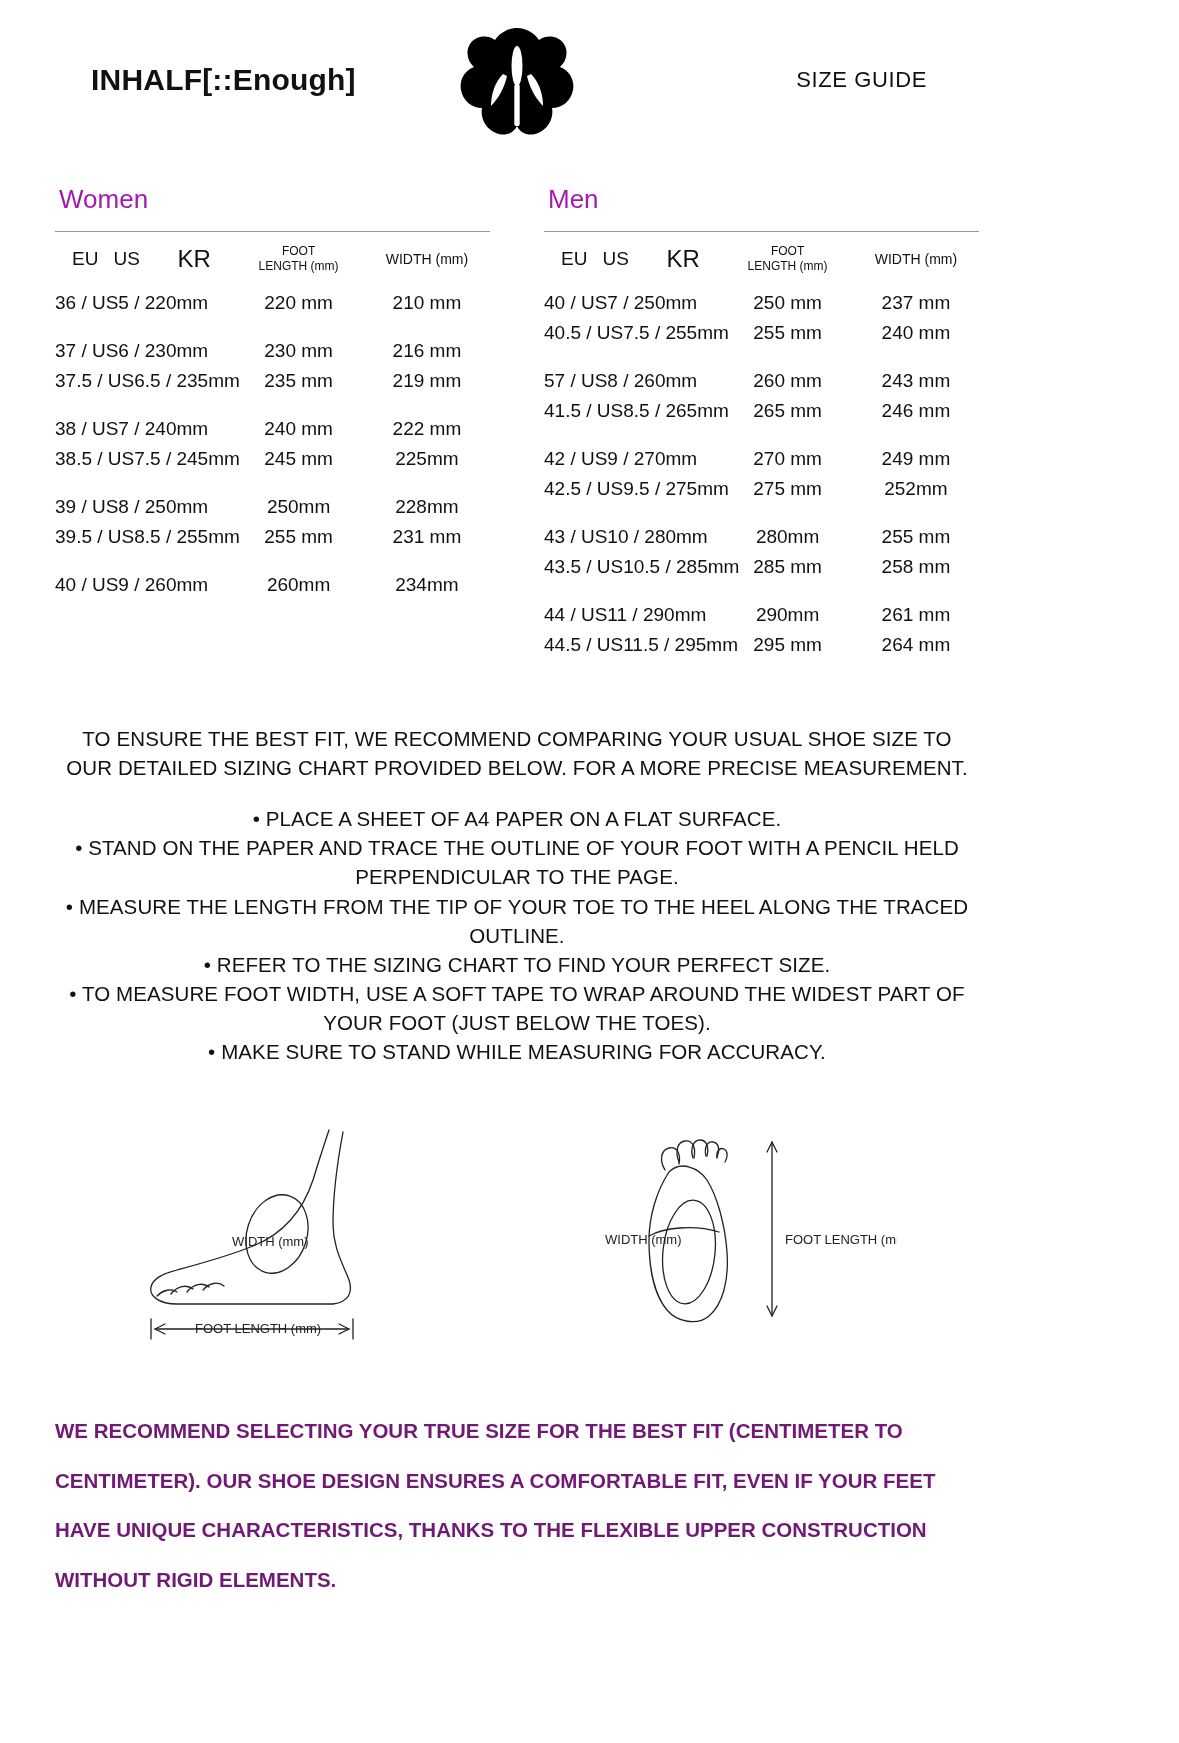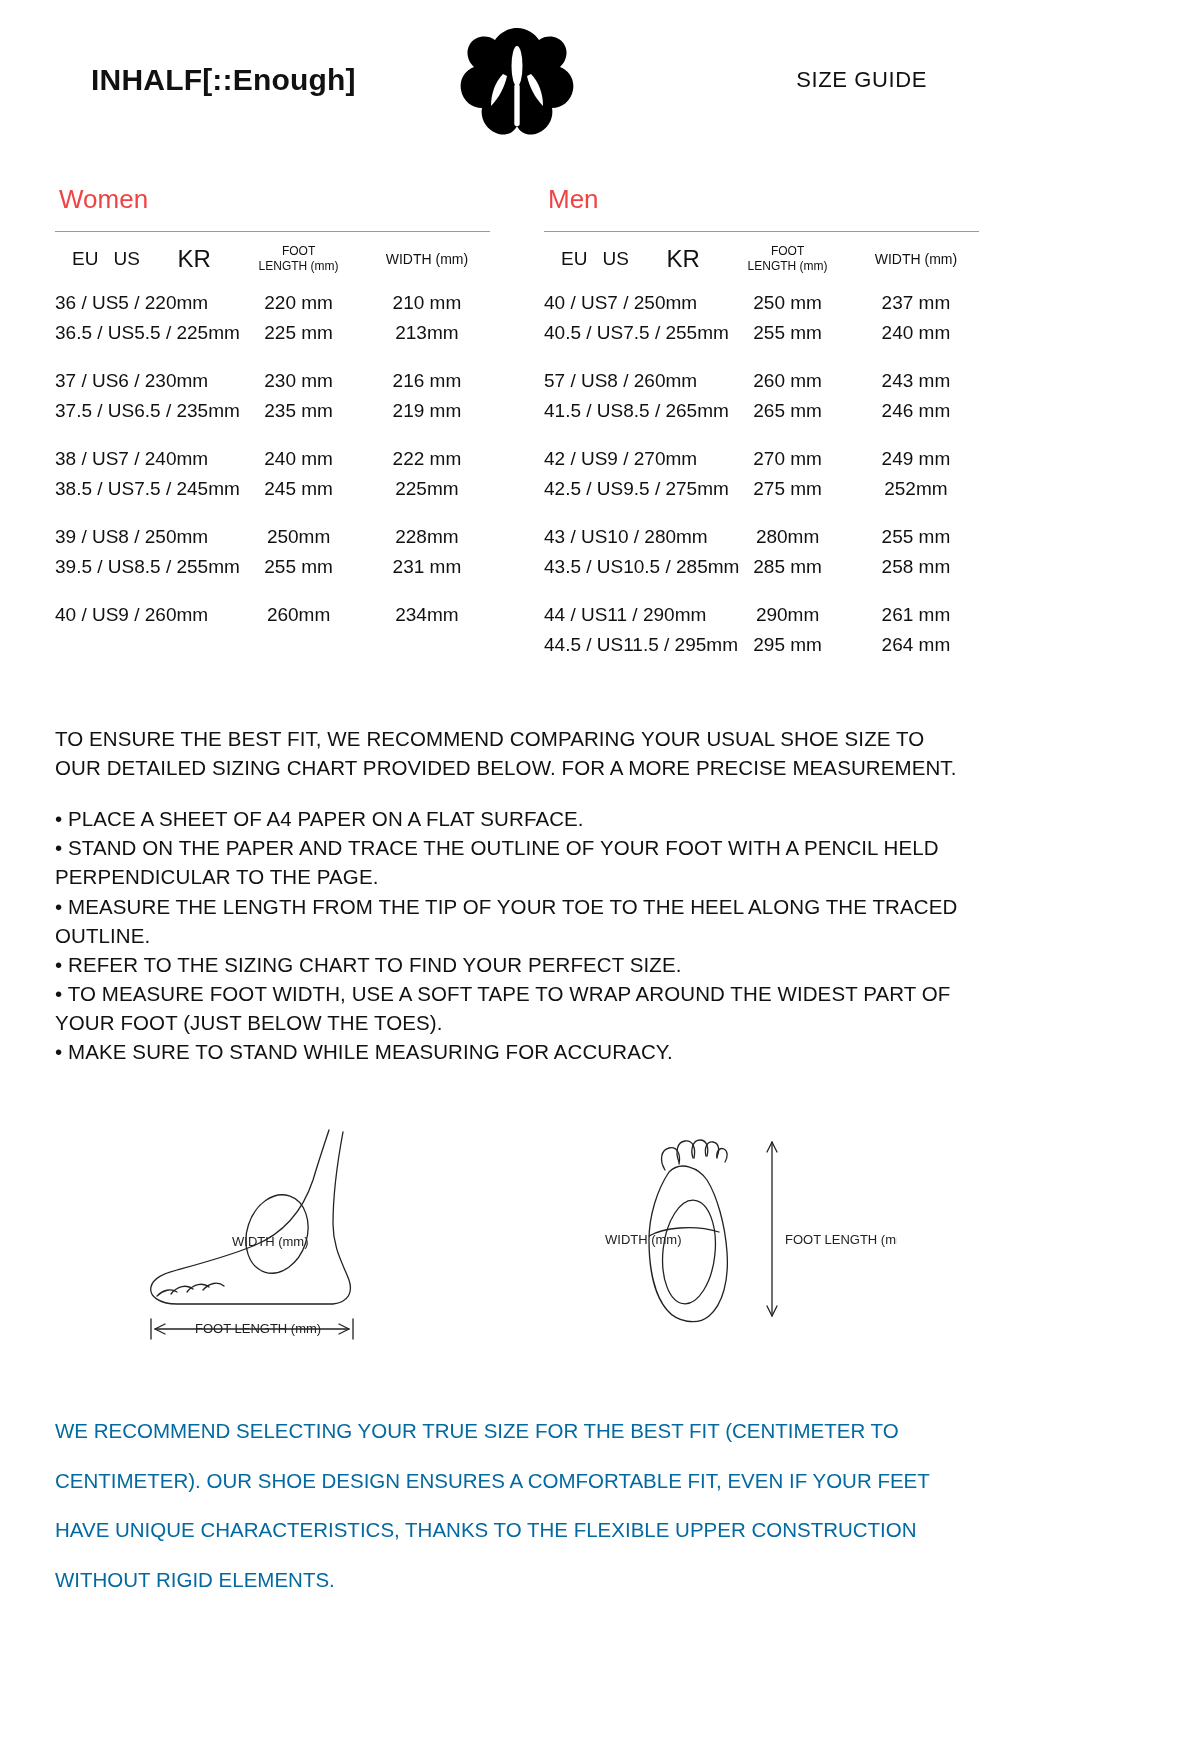--- a/index.html
+++ b/index.html
@@ -61,21 +61,21 @@
   }
   .table-block {
     flex: 1 1 0;
     min-width: 0;
   }
   .table-heading {
     font-size: 26px;
     font-weight: normal;
     margin: 0 0 16px 0;
     padding-left: 4px;
-    color: #ef4444;
+    color: #a21caf;
   }
   .rule {
     height: 1px;
     background: #9a9a9a;
     width: 100%;
   }
   table.size {
     width: 100%;
     border-collapse: collapse;
     table-layout: fixed;
@@ -104,21 +104,21 @@
   tr.gap td { padding-top: 22px; }
 
   
   .copy {
     margin-top: 64px;
     font-size: 20.5px;
     line-height: 1.42;
     letter-spacing: 0.1px;
     color: #111;
   }
-  .copy p { margin: 0; }
+  .copy p { margin: 0; text-align: center; }
   .copy .spacer { height: 22px; }
   .copy .bullets p { margin: 0; }
 
   
   .diagrams {
     margin-top: 58px;
     display: flex;
     justify-content: center;
     align-items: flex-start;
     gap: 160px;
@@ -126,22 +126,23 @@
   .diagram {
     position: relative;
   }
   .diagram svg { display: block; }
 
   
   .footer-copy {
     margin-top: 62px;
     font-size: 20.5px;
     line-height: 1.42;
-    color: #0369a1;
+    color: #701a75;
     padding-bottom: 40px;
+    font-weight: bold;
   }
 </style>
 </head>
 <body>
 
 <div class="page">
 
   <div class="header">
     <div class="brand">INHALF[::Enough]</div>
 
@@ -193,25 +194,20 @@
             </th>
             <th class="h-wid">WIDTH (mm)</th>
           </tr>
         </thead>
         <tbody>
             <tr>
               <td class="c-size" colspan="3">36   / US5    / 220mm</td>
               <td class="c-len">220 mm</td>
               <td class="c-wid">210 mm</td>
             </tr>
-            <tr>
-              <td class="c-size" colspan="3">36.5 / US5.5 / 225mm</td>
-              <td class="c-len">225 mm</td>
-              <td class="c-wid">213mm</td>
-            </tr>
             <tr class="gap">
               <td class="c-size" colspan="3">37   / US6    / 230mm</td>
               <td class="c-len">230 mm</td>
               <td class="c-wid">216 mm</td>
             </tr>
             <tr>
               <td class="c-size" colspan="3">37.5 / US6.5 / 235mm</td>
               <td class="c-len">235 mm</td>
               <td class="c-wid">219 mm</td>
             </tr>

